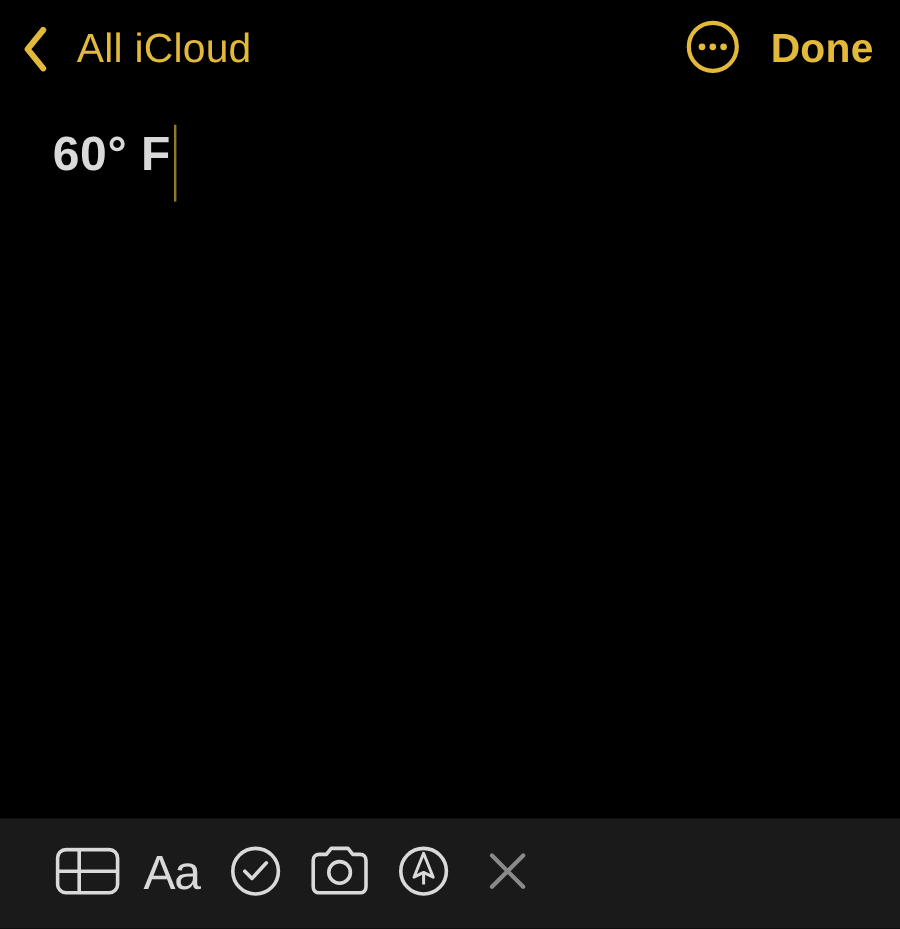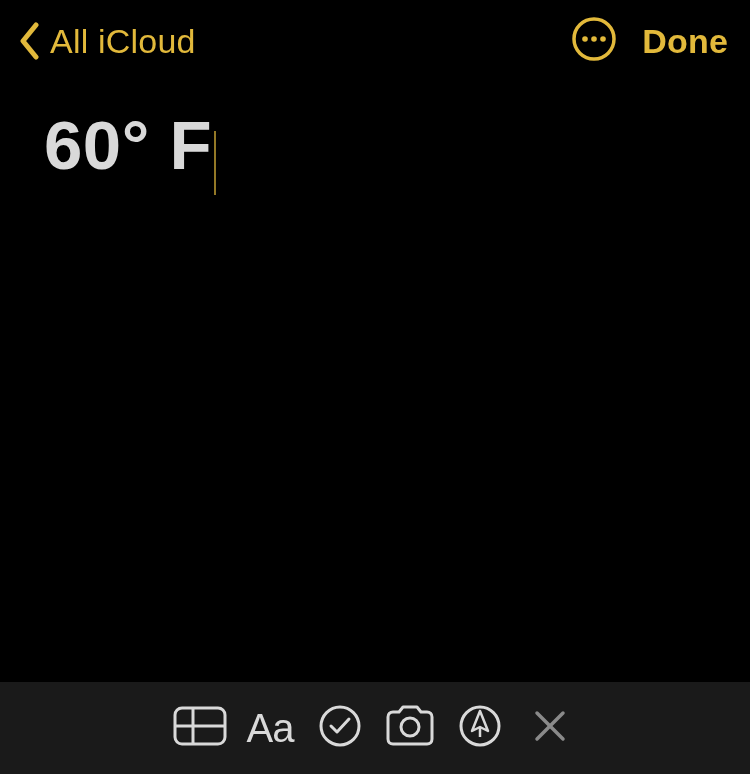--- a/index.html
+++ b/index.html
@@ -18,21 +18,21 @@
     .header {
       display: flex;
       align-items: center;
       justify-content: space-between;
       padding: 18px 22px 18px 10px;
       height: 82px;
     }
     .back-group {
       display: flex;
       align-items: center;
-      gap: 2px;
+      gap: 16px;
       cursor: pointer;
     }
     .chevron-left {
       width: 38px;
       height: 44px;
       display: flex;
       align-items: center;
       justify-content: center;
     }
     .back-label {
@@ -59,21 +59,21 @@
       font-size: 34px;
       font-weight: 600;
       letter-spacing: 0.2px;
       cursor: pointer;
     }
     .content {
       padding: 24px 44px;
     }
     .note-title {
       color: #d9d9d9;
-      font-size: 69px;
+      font-size: 40px;
       font-weight: 700;
       letter-spacing: 0.5px;
       display: inline-block;
       position: relative;
     }
     .cursor {
       display: inline-block;
       width: 2px;
       height: 64px;
       background: #e2b93b;
@@ -85,21 +85,21 @@
     }
     .toolbar {
       position: absolute;
       bottom: 0;
       left: 0;
       right: 0;
       height: 92px;
       background: #1a1a1a;
       display: flex;
       align-items: center;
-      justify-content: center;
+      justify-content: flex-start;
       padding: 0 38px;
     }
     .tool-btn {
       width: 70px;
       height: 70px;
       display: flex;
       align-items: center;
       justify-content: center;
       cursor: pointer;
     }

